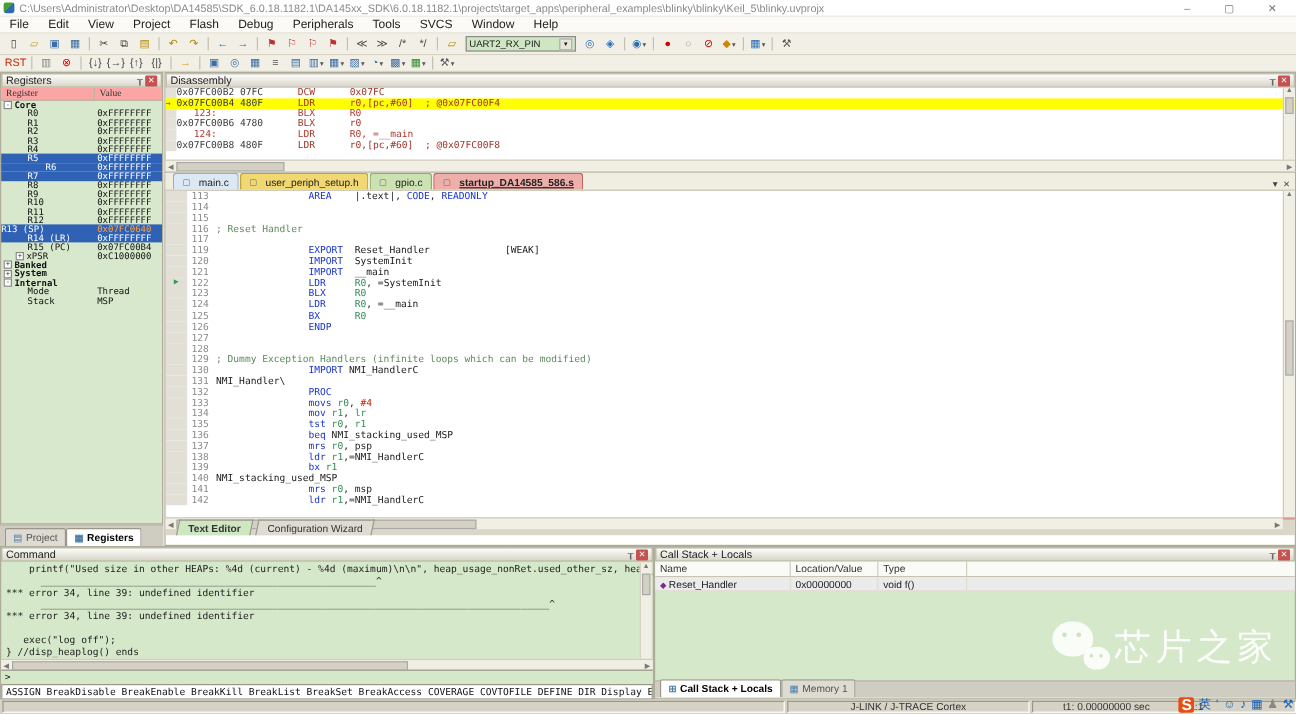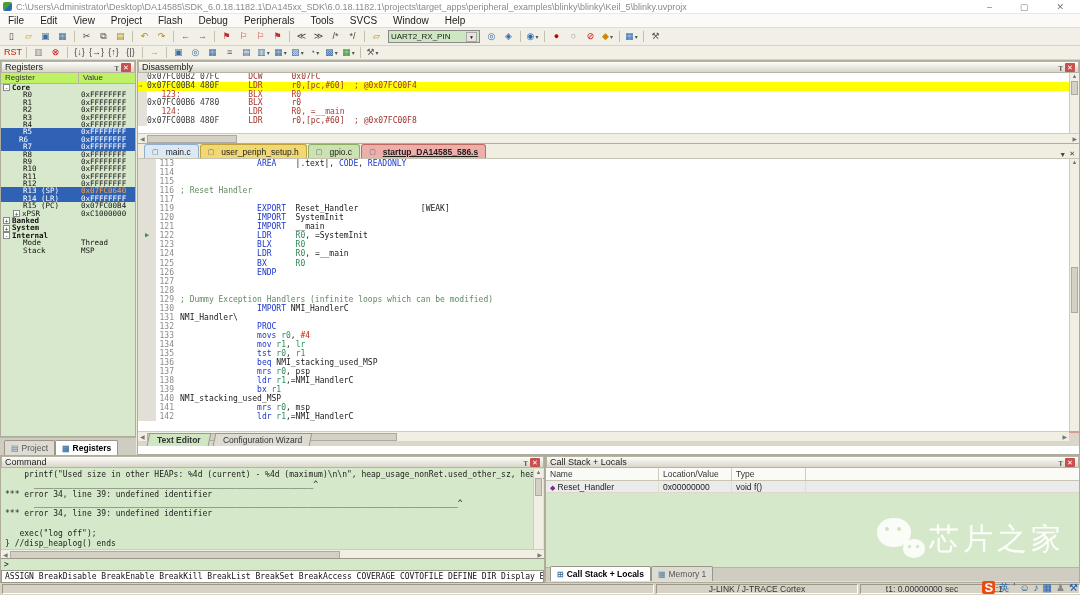--- a/index.html
+++ b/index.html
@@ -24,21 +24,21 @@
 .dd{font-size:6px;color:#555;margin-left:1px}
 .combo{width:92px;height:13px;background:#cfe6c2;border:1px solid #8a8a8a;display:flex;align-items:center;font-size:8px;padding:0 2px;margin:0 3px}
 .combo .arrow{margin-left:auto;width:11px;height:10px;background:#e8e6da;border:1px solid #aaa;font-size:5px;display:flex;align-items:center;justify-content:center}
 
 .ptitle{height:12px;background:linear-gradient(#fdfdfb,#d9d5c9);border:1px solid #b8b4a4;display:flex;align-items:center;font-size:9px;padding:0 3px;color:#222}
 .ptools{margin-left:auto;display:flex;gap:2px;align-items:center}
 .pin{color:#666;font-size:8px;line-height:1}
 .pclose{width:10px;height:9px;background:#c75050;color:#fff;font-size:7px;display:flex;align-items:center;justify-content:center;border-radius:1px;line-height:1}
 
 #reg-panel{left:0;top:60px;width:136px;height:377px;background:#d8e8cc;border:1px solid #b0ac9c}
-#reg-header{display:flex;height:11px;background:#bef264;border-bottom:1px solid #b8b4a4;font-family:Liberation Sans, sans-serif;font-size:8px;color:#333}
+#reg-header{display:flex;height:11px;background:#fca5a5;border-bottom:1px solid #b8b4a4;font-family:Liberation Serif, serif;font-size:8px;color:#333}
 #reg-header .hc1{width:78px;border-right:1px solid #b8b4a4;padding-left:4px}
 #reg-header .hc2{padding-left:4px}
 #reg-rows{position:relative}
 .reg-row{position:relative;height:7.4px;line-height:7.4px;font-family:"DejaVu Sans Mono","Liberation Mono",monospace;font-size:7.5px;white-space:nowrap;color:#111}
 .reg-row.sel{background:#2f62b5;color:#fff}
 .reg-row .expander{display:inline-block;width:7px;height:7px;line-height:6px;border:1px solid #888;background:#fff;color:#333;font-size:6px;text-align:center;margin-right:2px;vertical-align:middle}
 .reg-val{position:absolute;left:80px;top:0}
 
 #left-tabs{left:0;top:437px;width:136px;height:18px;background:#cfccc2;display:flex;align-items:flex-end;padding-left:4px;border-top:1px solid #b8b4a4}
 .ltab{height:15px;display:flex;align-items:center;gap:3px;padding:0 6px;font-size:8.5px;color:#555;border:1px solid #9a968a;border-bottom:none;background:#dedbd2;border-radius:2px 2px 0 0}
@@ -323,28 +323,28 @@
     <span class="hc2">Value</span>
   </div>
   <div id="reg-rows">
       <div class="reg-row" style="padding-left: 2px;"><span class="expander">-</span><span class="b">Core</span></div>
       <div class="reg-row" style="padding-left: 22px;"><span>R0</span><span class="reg-val">0xFFFFFFFF</span></div>
       <div class="reg-row" style="padding-left: 22px;"><span>R1</span><span class="reg-val">0xFFFFFFFF</span></div>
       <div class="reg-row" style="padding-left: 22px;"><span>R2</span><span class="reg-val">0xFFFFFFFF</span></div>
       <div class="reg-row" style="padding-left: 22px;"><span>R3</span><span class="reg-val">0xFFFFFFFF</span></div>
       <div class="reg-row" style="padding-left: 22px;"><span>R4</span><span class="reg-val">0xFFFFFFFF</span></div>
       <div class="reg-row sel" style="padding-left: 22px;"><span>R5</span><span class="reg-val">0xFFFFFFFF</span></div>
-      <div class="reg-row sel" style="padding-left: 18px;"><span>R6</span><span class="reg-val">0xFFFFFFFF</span></div>
+      <div class="reg-row sel" style="padding-left: 37px;"><span>R6</span><span class="reg-val">0xFFFFFFFF</span></div>
       <div class="reg-row sel" style="padding-left: 22px;"><span>R7</span><span class="reg-val">0xFFFFFFFF</span></div>
       <div class="reg-row" style="padding-left: 22px;"><span>R8</span><span class="reg-val">0xFFFFFFFF</span></div>
       <div class="reg-row" style="padding-left: 22px;"><span>R9</span><span class="reg-val">0xFFFFFFFF</span></div>
       <div class="reg-row" style="padding-left: 22px;"><span>R10</span><span class="reg-val">0xFFFFFFFF</span></div>
       <div class="reg-row" style="padding-left: 22px;"><span>R11</span><span class="reg-val">0xFFFFFFFF</span></div>
       <div class="reg-row" style="padding-left: 22px;"><span>R12</span><span class="reg-val">0xFFFFFFFF</span></div>
-      <div class="reg-row sel" style="padding-left: 22px;"><span>R13 (SP)</span><span class="reg-val" style="color: rgb(255, 160, 64);">0x07FC0640</span></div>
+      <div class="reg-row sel" style=""><span>R13 (SP)</span><span class="reg-val" style="color: rgb(255, 160, 64);">0x07FC0640</span></div>
       <div class="reg-row sel" style="padding-left: 22px;"><span>R14 (LR)</span><span class="reg-val">0xFFFFFFFF</span></div>
       <div class="reg-row" style="padding-left: 22px;"><span>R15 (PC)</span><span class="reg-val">0x07FC00B4</span></div>
       <div class="reg-row" style="padding-left: 12px;"><span class="expander">+</span><span>xPSR</span><span class="reg-val">0xC1000000</span></div>
       <div class="reg-row" style="padding-left: 2px;"><span class="expander">+</span><span class="b">Banked</span></div>
       <div class="reg-row" style="padding-left: 2px;"><span class="expander">+</span><span class="b">System</span></div>
       <div class="reg-row" style="padding-left: 2px;"><span class="expander">-</span><span class="b">Internal</span></div>
       <div class="reg-row" style="padding-left: 22px;"><span>Mode</span><span class="reg-val">Thread</span></div>
       <div class="reg-row" style="padding-left: 22px;"><span>Stack</span><span class="reg-val">MSP</span></div>
     </div>
 </div>

